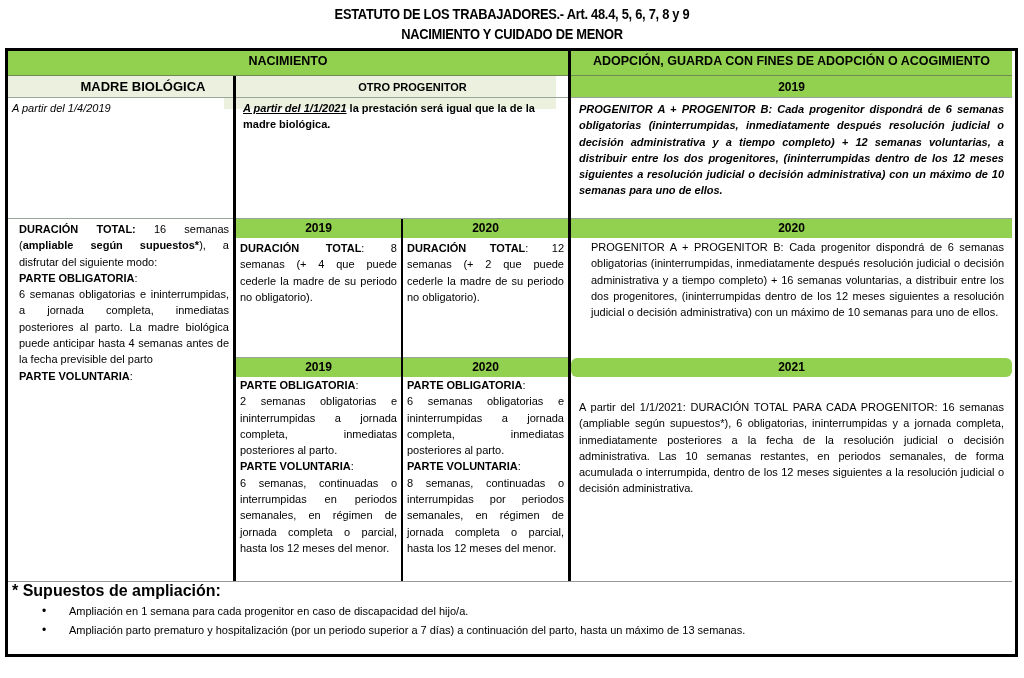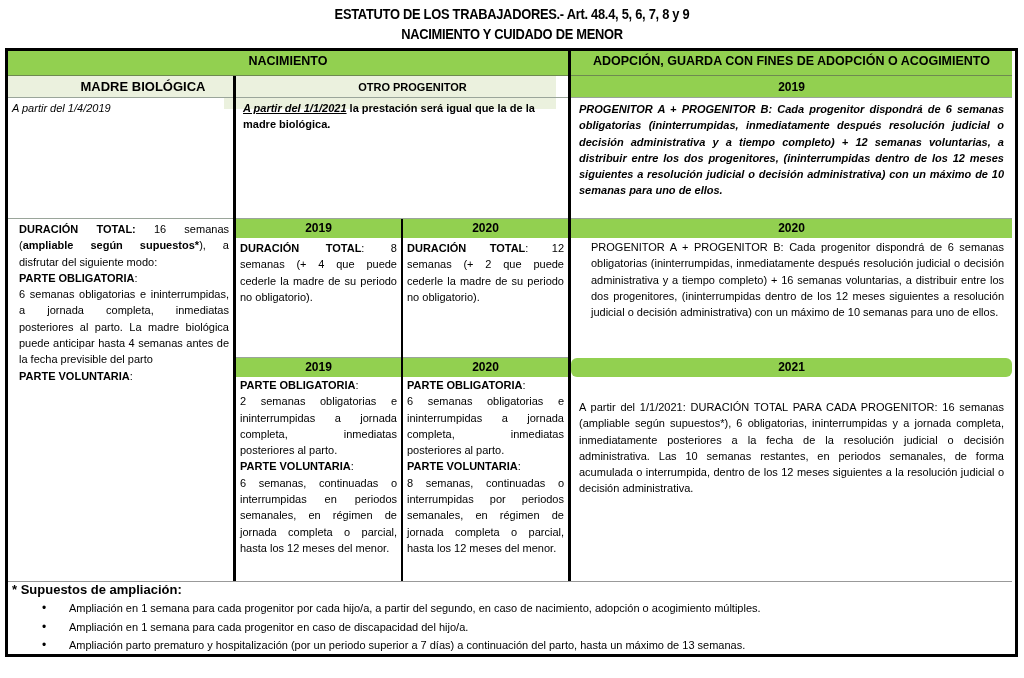--- a/index.html
+++ b/index.html
@@ -14,21 +14,21 @@
   .cell { position:absolute; box-sizing:border-box; overflow:hidden; }
   .green { background:#92d050; }
   .beige { background:#ebf1de;padding-left:45px; }
   .hdr { text-align:center; font-weight:bold; font-size:12.5px; line-height:19px; }
   .txt { font-size:11px; line-height:16.3px; padding:2px 4px 0 4px; text-align:justify; }
   .ital { font-style:italic; }
   .b { font-weight:bold; }
   .u { text-decoration:underline; }
   .vline { position:absolute; background:#000; }
   .hline { position:absolute; background:#9aa59a; height:1px; }
-  .foot-title { font-weight:bold; font-size:13px; }
+  .foot-title { font-weight:bold; font-size:16px; }
   ul.bul { margin:2px 0 0 0; padding:0 0 0 57px; list-style:none; }
   ul.bul li { position:relative; font-size:11px; line-height:18.5px; }
   ul.bul li::before { content:"•"; position:absolute; left:-27px; font-size:12px; }
 </style>
 </head>
 <body>
 
 <div class="title t1">ESTATUTO DE LOS TRABAJADORES.- Art. 48.4, 5, 6, 7, 8 y 9</div>
 <div class="title t2">NACIMIENTO Y CUIDADO DE MENOR</div>
 
@@ -120,17 +120,16 @@
 
 <div class="vline" style="left:233px; top:76px; width:3px; height:505px;"></div>
 <div class="vline" style="left:568px; top:51px; width:3px; height:530px;"></div>
 <div class="vline" style="left:401px; top:219px; width:2px; height:362px;"></div>
 
 <div class="hline" style="left:8px; top:581px; width:1004px; background:#999;"></div>
 
 <div class="cell" style="left:8px; top:582px; width:1004px; height:69px; padding:0 0 0 4px;">
   <div class="foot-title">* Supuestos de ampliación:</div>
   <ul class="bul">
-    <li>Ampliación en 1 semana para cada progenitor por cada hijo/a, a partir del segundo, en caso de nacimiento, adopción o acogimiento múltiples.</li>
     <li>Ampliación en 1 semana para cada progenitor en caso de discapacidad del hijo/a.</li>
     <li>Ampliación parto prematuro y hospitalización (por un periodo superior a 7 días) a continuación del parto, hasta un máximo de 13 semanas.</li>
   </ul>
 </div>
 
 </body></html>

